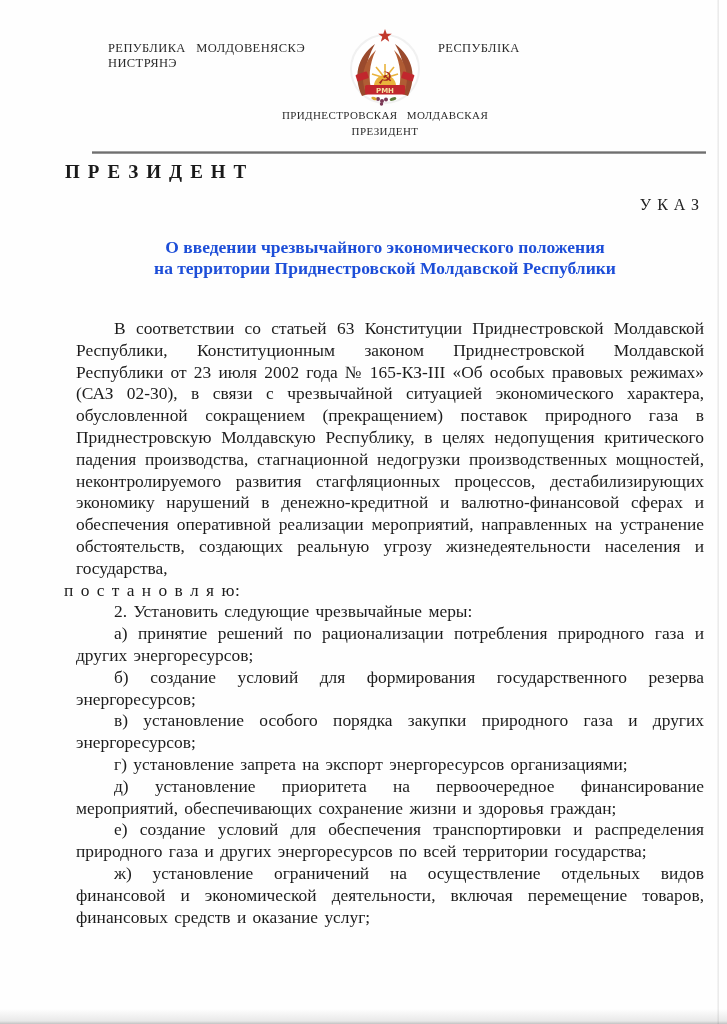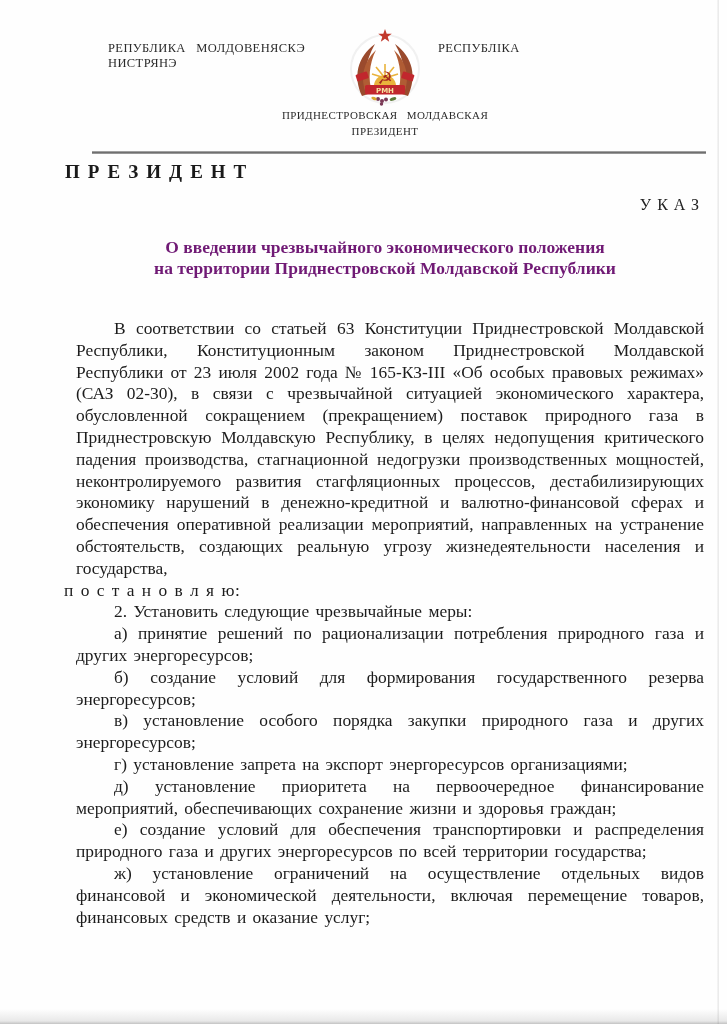--- a/index.html
+++ b/index.html
@@ -40,21 +40,21 @@
     text-align:left;font-weight:bold;font-size:19px;
     letter-spacing:8px;color:#1a1a1a;
   }
   .ukaz{
     position:absolute;top:196px;left:65px;width:640px;
     text-align:right;font-size:16px;letter-spacing:6px;color:#222;
   }
   .title{
     position:absolute;top:237px;left:45px;width:680px;
     text-align:center;font-weight:bold;font-size:17.5px;line-height:20.5px;
-    color:#701a75;
+    color:#1d4ed8;
   }
   
   .doc-body{
     position:absolute;top:318px;left:64px;width:640px;
     font-size:17.4px;line-height:21.8px;
     text-align:justify;word-spacing:2px;color:#1c1c1c;
   }
   .doc-body p{margin:0;}
   .doc-body p.indent{text-indent:38px;margin-left:12px;}
   .doc-body p.gap-top{margin-top:21.8px;}

